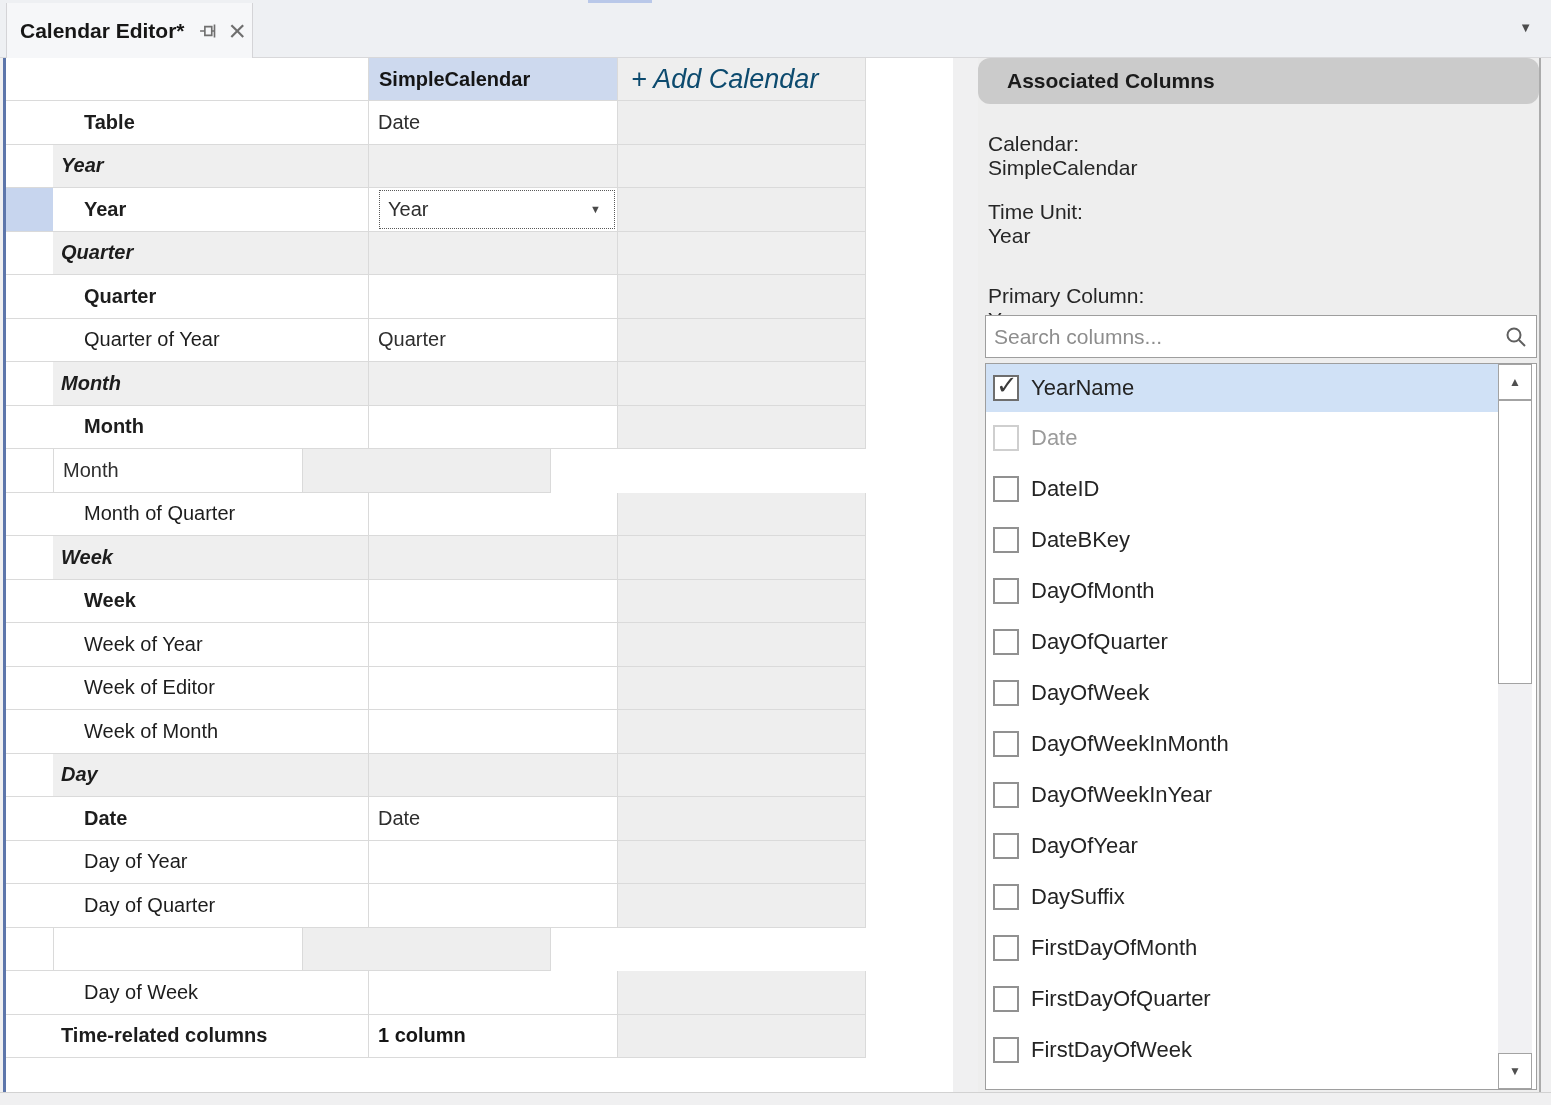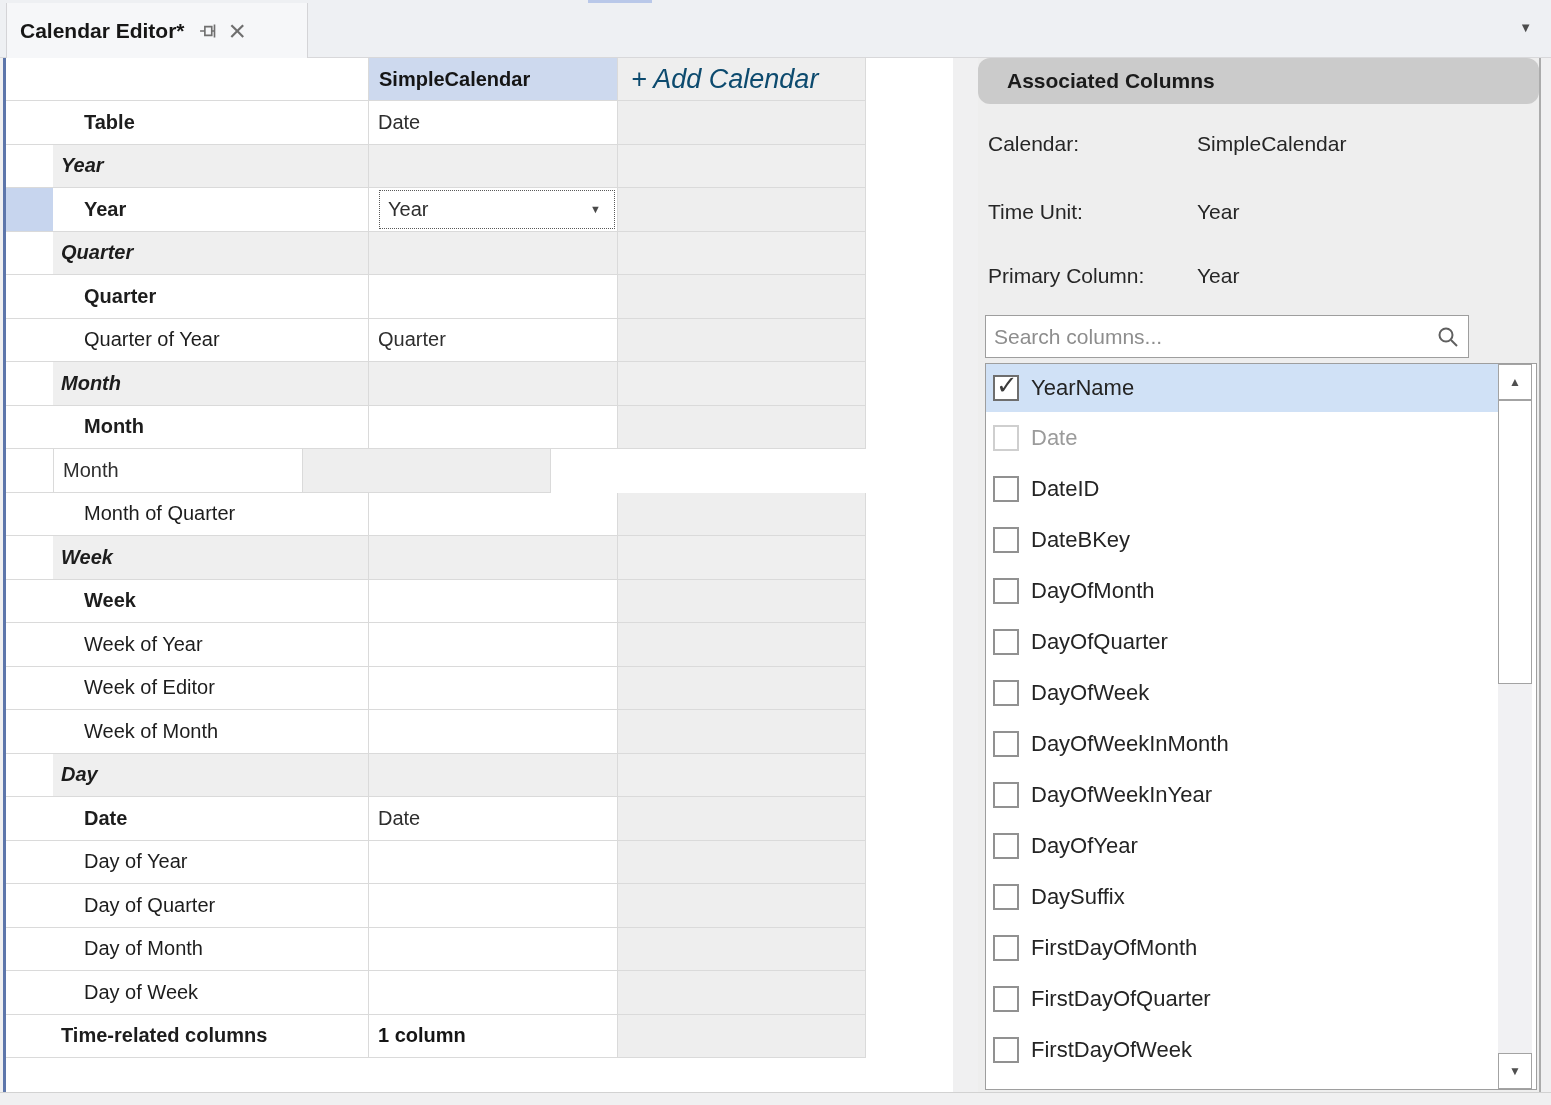--- a/index.html
+++ b/index.html
@@ -2,21 +2,21 @@
 <html><head>
 <meta charset="utf-8">
 <style>
   * { margin:0; padding:0; box-sizing:border-box; }
   body { width:1551px; height:1105px; overflow:hidden; font-family:"Liberation Sans", sans-serif; }
   .screen { position:relative; width:1551px; height:1105px; background:#f0f0f1; overflow:hidden; }
 
   
   .tabbar { position:absolute; left:0; top:0; width:1551px; height:58px; background:#eef0f3; border-bottom:1px solid #d8d8da; }
   .artifact-blue { position:absolute; left:588px; top:0; width:64px; height:3px; background:#b9c8e9; }
-  .tab { position:absolute; left:6px; top:3px; width:302px; height:55px; background:#f6f7f9; border-left:1px solid #d4d4d7; border-right:1px solid #d4d4d7; display:flex; align-items:center; padding:0 4px 0 13px; }
+  .tab { position:absolute; left:6px; top:3px; width:247px; height:55px; background:#f6f7f9; border-left:1px solid #d4d4d7; border-right:1px solid #d4d4d7; display:flex; align-items:center; padding:0 4px 0 13px; }
   .tab-title { font-weight:bold; font-size:21px; color:#161616; white-space:nowrap; }
   .tab-pin { margin-left:13px; display:flex; align-items:center; }
   .tab-close { margin-left:9px; font-size:30px; line-height:24px; color:#6f6f6f; font-weight:normal; }
   .tab-overflow { position:absolute; right:19px; top:20px; font-size:13px; color:#4d4d4d; }
 
   
   .accent { position:absolute; left:3px; top:58px; width:3px; height:1034px; background:#5d76ab; }
   .editor { position:absolute; left:6px; top:58px; width:947px; height:1034px; background:#ffffff; }
   .grid { position:absolute; left:0; top:0; width:861px; }
   .row { display:flex; height:43.5px; }
@@ -34,24 +34,24 @@
   .row.footer .lbl { font-weight:bold; padding-left:8px; }
   .row.footer .val { font-weight:bold; color:#151515; }
   .row.selected .rh { background:#c7d5ee; }
   .dropdown { flex:1; height:39px; margin:1px 2px 1px 1px; border:1px dotted #595959; background:#fff; display:flex; align-items:center; padding-left:8px; position:relative; font-size:20px; color:#2e2e2e; }
   .dd-arrow { position:absolute; right:13px; top:12px; font-size:11px; color:#4a4a4a; }
 
   
   .panel { position:absolute; left:978px; top:58px; width:563px; height:1034px; background:#eeeeee; border-right:2px solid #ababab; }
   .panel-header { height:46px; background:#cbcbcb; display:flex; align-items:center; padding-left:29px; font-weight:bold; font-size:21px; color:#1b1b1b;border-radius:12px; }
   .panel-info { position:relative; height:203px; }
-  .info-row { position:absolute; left:10px; display:flex; font-size:21px; color:#262626; }
+  .info-row { position:absolute; left:10px; display:flex; font-size:21px; color:#262626;flex-direction:column; }
   .info-row .ilabel { width:209px; flex:none; }
-  .info-row.i0 { top:28px; } .info-row.i1 { top:96px; } .info-row.i2 { top:160px; }
-  .search { position:absolute; left:7px; top:257px; width:484px; height:43px; background:#fff; border:1px solid #9e9e9e; }
+  .info-row.i0 { top:28px; } .info-row.i1 { top:96px; } .info-row.i2 { top:180px; }
+  .search { position:absolute; left:7px; top:257px; width:552px; height:43px; background:#fff; border:1px solid #9e9e9e; }
   .search input { position:absolute; left:0; top:0; width:505px; height:41px; border:none; outline:none; background:transparent; font-family:"Liberation Sans", sans-serif; font-size:21px; color:#333; padding-left:8px; }
   .search input::placeholder { color:#8d8d8d; opacity:1; }
   .search svg { position:absolute; right:8px; top:9px; }
   .col-list { position:absolute; left:7px; top:305px; width:552px; height:727px; background:#fff; border:1px solid #9e9e9e; overflow:hidden; }
   .li { height:51px; width:512px; display:flex; align-items:center; padding-left:7px; }
   .li.sel { background:#d0e1f6; height:48px; }
   .cb { width:26px; height:26px; border:2px solid #919191; background:#fff; margin-right:12px; position:relative; flex:none; }
   .cb.checked { border-color:#6e6e6e; }
   .cb .mark { position:absolute; left:1px; top:-7px; font-size:26px; color:#3b3b3b; }
   .cb.disabled { border-color:#cfcfcf; }
@@ -227,21 +227,20 @@
 
       <div class="row normal">
         <div class="rh"></div>
         <div class="lbl">Day of Quarter</div>
         <div class="val"></div>
         <div class="addc"></div>
       </div>
 
       <div class="row normal">
         <div class="rh"></div>
-        <div class="lbl">Day of Month</div>
         <div class="val"></div>
         <div class="addc"></div>
       </div>
 
       <div class="row normal">
         <div class="rh"></div>
         <div class="lbl">Day of Week</div>
         <div class="val"></div>
         <div class="addc"></div>
       </div>

